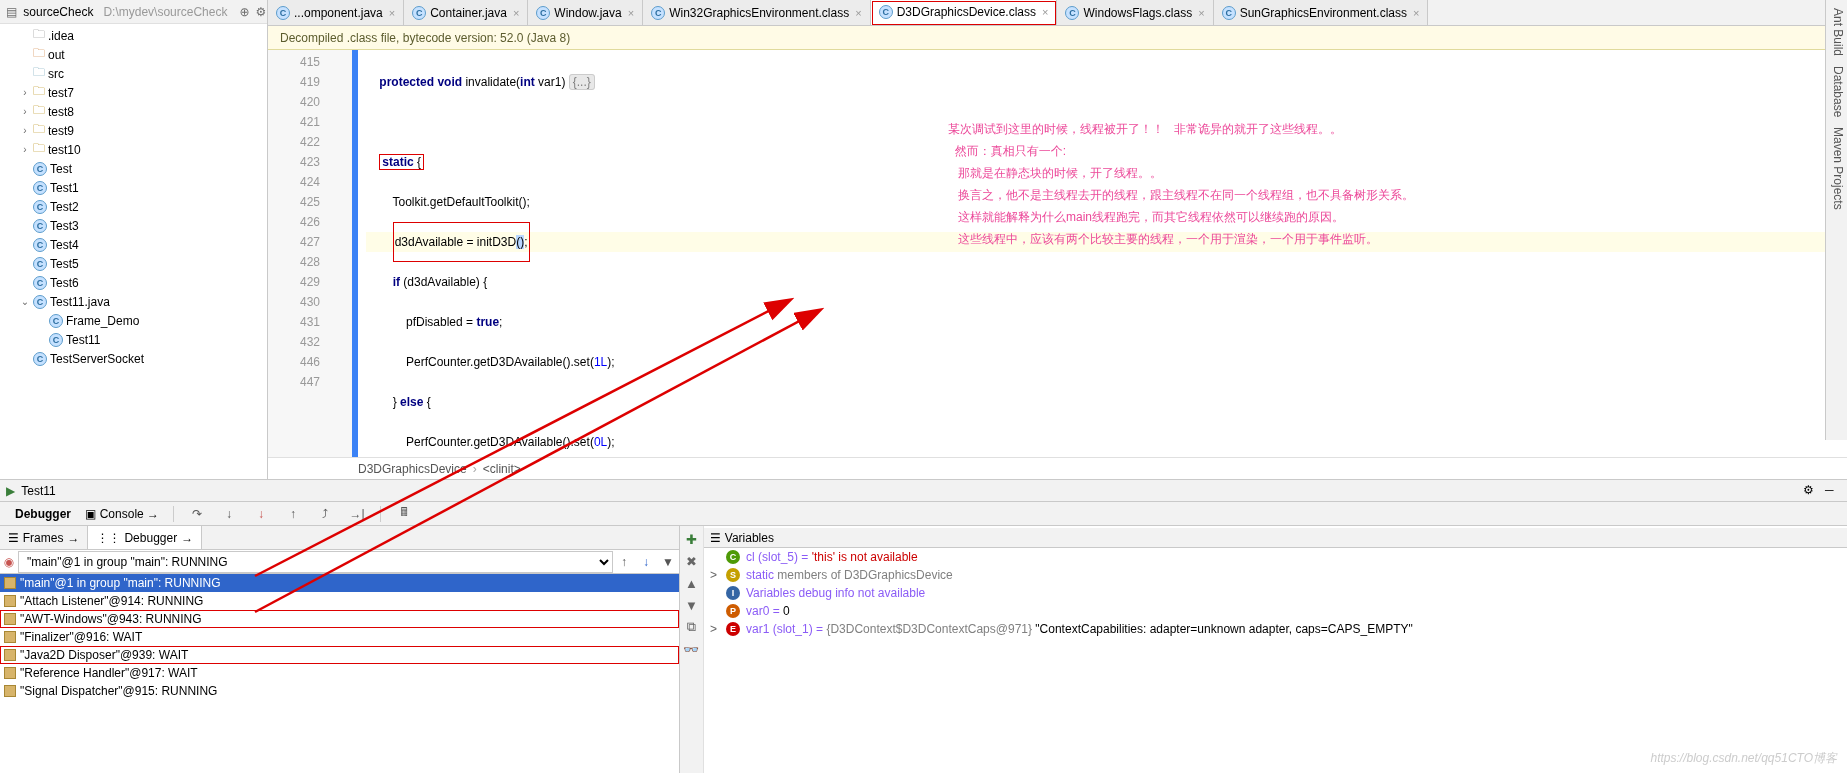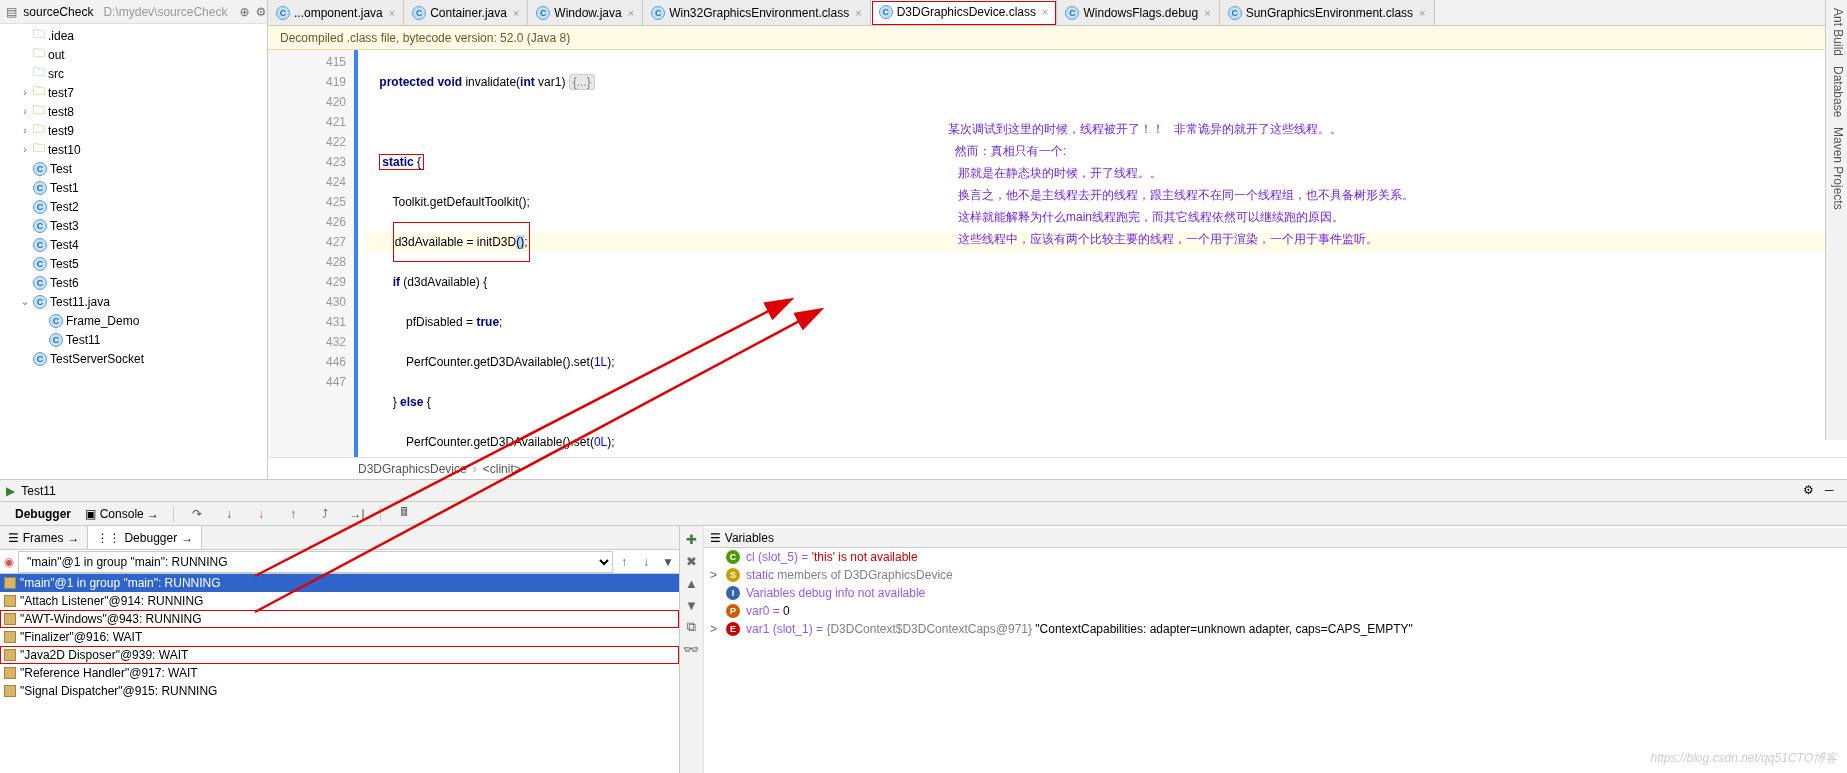--- a/index.html
+++ b/index.html
@@ -25,30 +25,30 @@
 
 
 .editor-area { flex:1; display:flex; flex-direction:column; min-width:0; }
 .tabs { height:26px; display:flex; align-items:stretch; background:#f2f2f2; border-bottom:1px solid #c9c9c9; overflow:hidden; }
 .tab { display:flex; align-items:center; padding:0 8px; gap:4px; border-right:1px solid #c9c9c9; cursor:pointer; background:#ececec; }
 .tab.active { background:#fff; border-bottom:2px solid #fff; margin-bottom:-1px; }
 .tab .x { color:#999; font-size:11px; margin-left:2px; }
 .tab.with-red-box { outline:1px solid #d00; outline-offset:-2px; }
 .decomp-banner { height:24px; background:#fffbe6; border-bottom:1px solid #e0da9c; display:flex; align-items:center; padding:0 12px; color:#5c5c2e; }
 .code-wrap { flex:1; display:flex; min-height:0; position:relative; }
-.gutter { width:90px; background:#f7f7f7; text-align:right; padding:2px 8px 2px 0; font-family:Consolas,monospace; font-size:14px; color:#999; border-right:4px solid #3b82f6; line-height:20px; position:relative; }
+.gutter { width:90px; background:#f7f7f7; text-align:right; padding:2px 32px 2px 0; font-family:Consolas,monospace; font-size:14px; color:#999; border-right:6px solid #3b82f6; line-height:20px; position:relative; }
 .gutter .ln { height:20px; }
 .code { flex:1; font-family:Consolas,monospace; font-size:14px; line-height:20px; padding:2px 0 2px 8px; position:relative; white-space:pre; overflow:hidden; }
 .code .row { height:20px; }
 .hl-line { background:#fffde7; }
 .kw { color:#000080; font-weight:bold; }
 .num { color:#0000ff; }
 .fold { background:#e8e8e8; border:1px solid #ccc; border-radius:3px; padding:0 3px; color:#808080; font-size:12px; }
 .red-box { border:1px solid #d00; }
-.annotation { position:absolute; color:#6d28d9; font-family:"Microsoft YaHei",sans-serif; font-size:14px; line-height:22px; }
+.annotation { position:absolute; color:#ec4899; font-family:"Microsoft YaHei",sans-serif; font-size:14px; line-height:22px; }
 .breadcrumb { height:22px; border-top:1px solid #e0e0e0; display:flex; align-items:center; padding:0 90px; gap:6px; color:#555; font-size:12px; }
 .breadcrumb .sep { color:#aaa; }
 
 
 .right-strip { position:absolute; right:0; top:0; width:22px; height:440px; background:#f2f2f2; border-left:1px solid #c9c9c9; writing-mode:vertical-rl; display:flex; gap:10px; padding:8px 2px; font-size:11px; color:#555; }
 .right-strip .rt { cursor:pointer; }
 
 
 .debug { display:flex; flex-direction:column; height:293px; }
 .debug-title { height:22px; display:flex; align-items:center; background:#f2f2f2; border-bottom:1px solid #c9c9c9; padding:0 6px; gap:6px; }
@@ -221,21 +221,21 @@
             <span>Win32GraphicsEnvironment.class</span>
             <span class="x">×</span>
           </div>
           <div class="tab active with-red-box">
             <span class="cfile">C</span>
             <span>D3DGraphicsDevice.class</span>
             <span class="x">×</span>
           </div>
           <div class="tab">
             <span class="cfile">C</span>
-            <span>WindowsFlags.debug</span>
+            <span>WindowsFlags.class</span>
             <span class="x">×</span>
           </div>
           <div class="tab">
             <span class="cfile">C</span>
             <span>SunGraphicsEnvironment.class</span>
             <span class="x">×</span>
           </div>
         </div>
       <div class="decomp-banner">Decompiled .class file, bytecode version: 52.0 (Java 8)</div>
       <div class="code-wrap">

